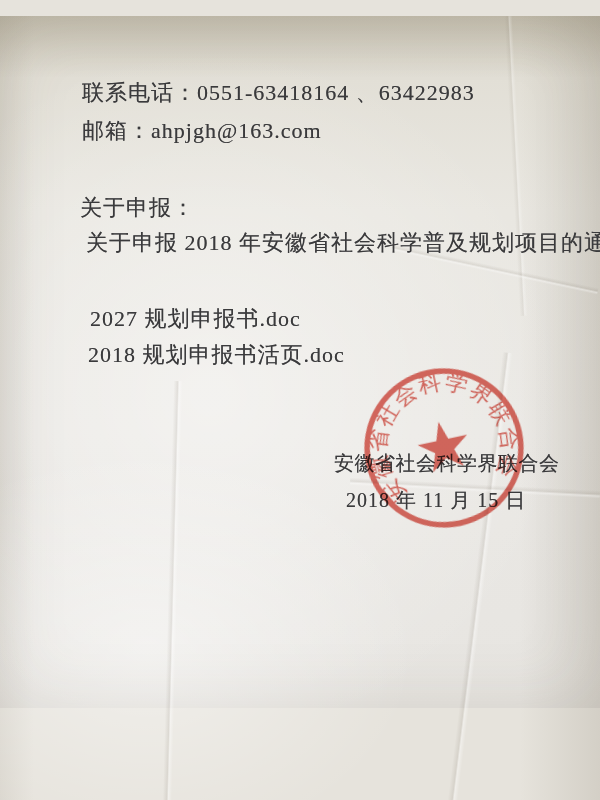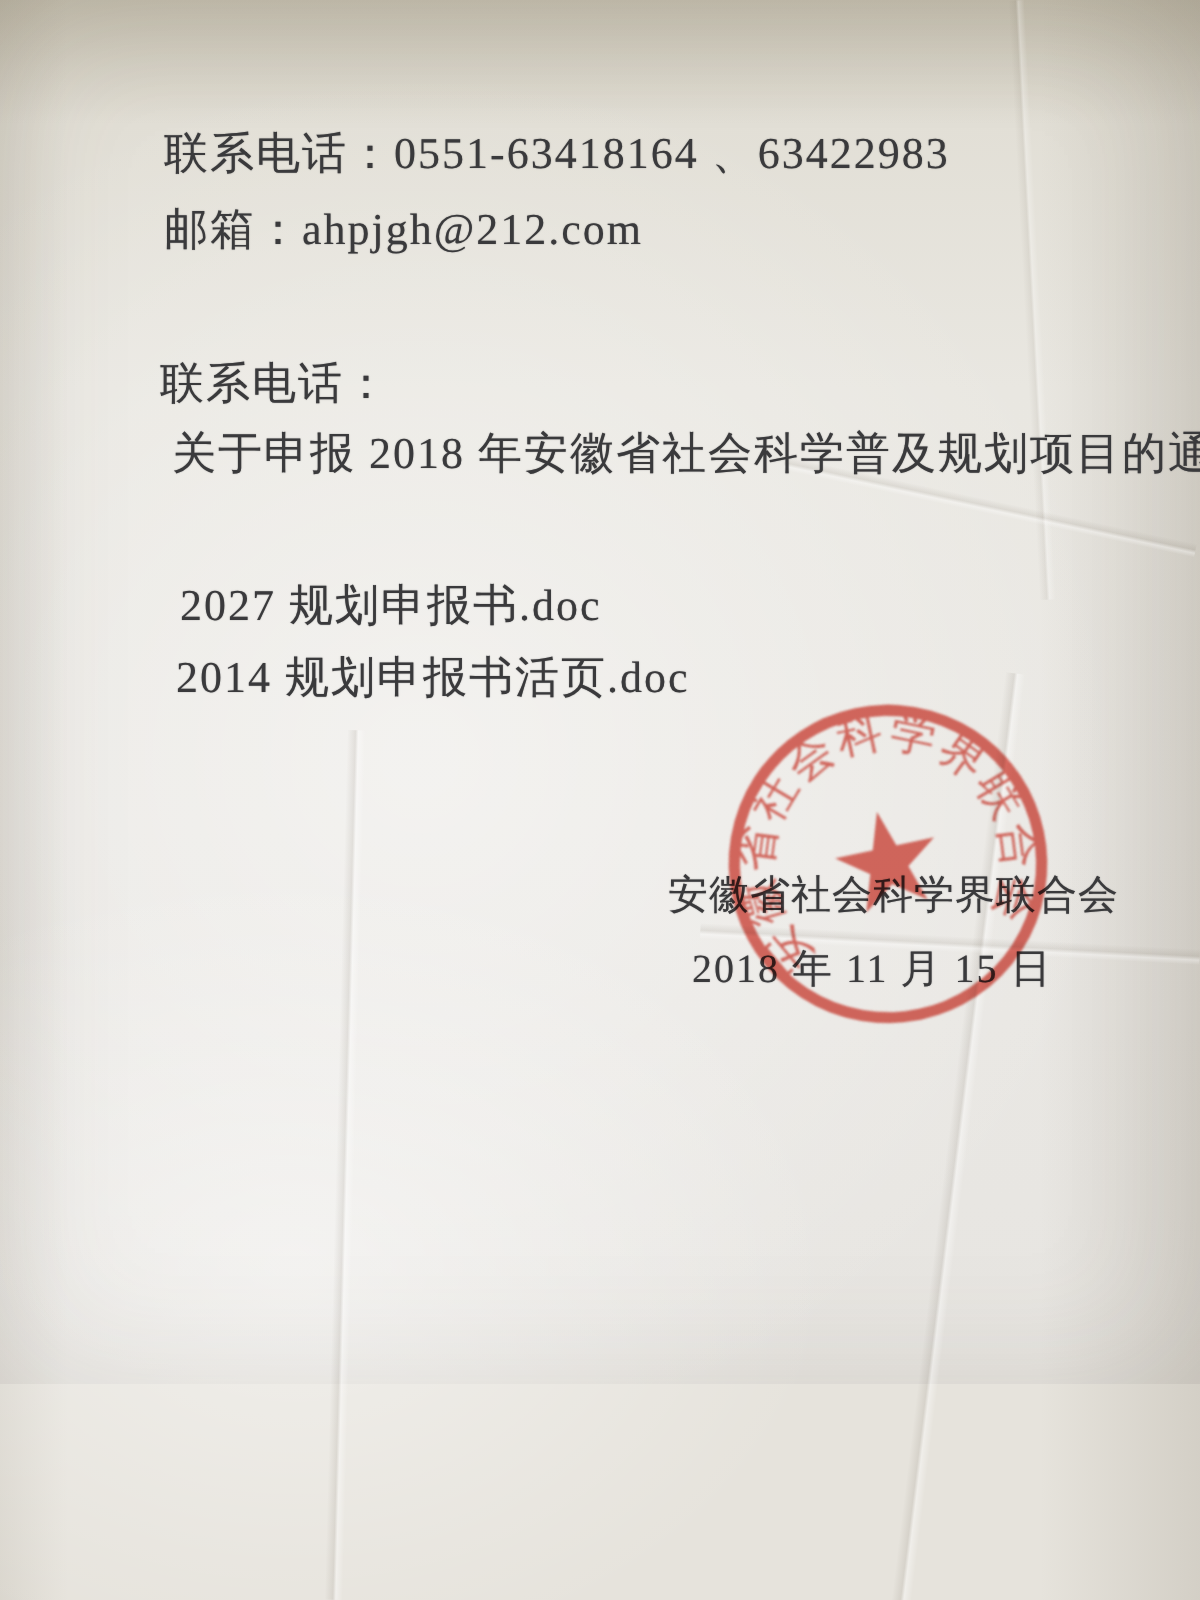--- a/index.html
+++ b/index.html
@@ -12,20 +12,21 @@
     font-family: "Liberation Serif", "DejaVu Serif", serif;
   }
   .photo {
     position: relative;
     width: 600px;
     height: 692px;
     background:
       radial-gradient(ellipse at 35% 55%, rgba(255,255,255,0.45), rgba(255,255,255,0) 65%),
       linear-gradient(180deg, #d8d4c8 0%, #e2dfd6 9%, #e9e7e1 28%, #eae8e4 60%, #e7e5e1 100%);
     box-shadow: inset 0 0 70px rgba(90,80,60,0.14);
+    margin-top: 16px;
   }
   .shade, .crease { position: absolute; pointer-events: none; z-index: 1; }
   .shade-top {
     left: 0; top: 0; width: 600px; height: 62px;
     background: linear-gradient(180deg, rgba(135,125,100,0.26), rgba(135,125,100,0.10) 55%, rgba(135,125,100,0) 100%);
   }
   .shade-right {
     right: 0; top: 0; width: 80px; height: 800px;
     background: linear-gradient(270deg, rgba(115,105,85,0.16), rgba(115,105,85,0) 100%);
   }
@@ -88,26 +89,26 @@
   <div class="shade shade-right"></div>
   <div class="shade shade-left"></div>
   <div class="shade shade-bottom-bright"></div>
   <div class="crease crease-left-vertical"></div>
   <div class="crease crease-right-vertical"></div>
   <div class="crease crease-upper-right"></div>
   <div class="crease crease-seal-diagonal"></div>
   <div class="crease crease-under-date"></div>
 
   <div class="line line-phone">联系电话：0551-63418164 、63422983</div>
-  <div class="line line-email">邮箱：ahpjgh@212.com</div>
+  <div class="line line-email">邮箱：ahpjgh@163.com</div>
 
-  <div class="line line-attach-header">联系电话：</div>
+  <div class="line line-attach-header">关于申报：</div>
   <div class="line line-notice-1">关于申报 2018 年安徽省社会科学普及规划项目的通</div>
   <div class="line line-file-1">2027 规划申报书.doc</div>
-  <div class="line line-file-2">2014 规划申报书活页.doc</div>
+  <div class="line line-file-2">2018 规划申报书活页.doc</div>
 
   <div class="line line-signature">安徽省社会科学界联合会</div>
   <div class="line line-date">2018 年 11 月 15 日</div>
 
   <div class="seal">
     <svg viewBox="0 0 164 164" xmlns="http://www.w3.org/2000/svg">
       <defs>
         <path id="sealArc" d="M 38.3 118.6 A 57 57 0 1 1 125.7 118.6" fill="none"></path>
       </defs>
       <circle cx="82" cy="82" r="75" fill="none" stroke="#d84c41" stroke-width="5.5"></circle>

